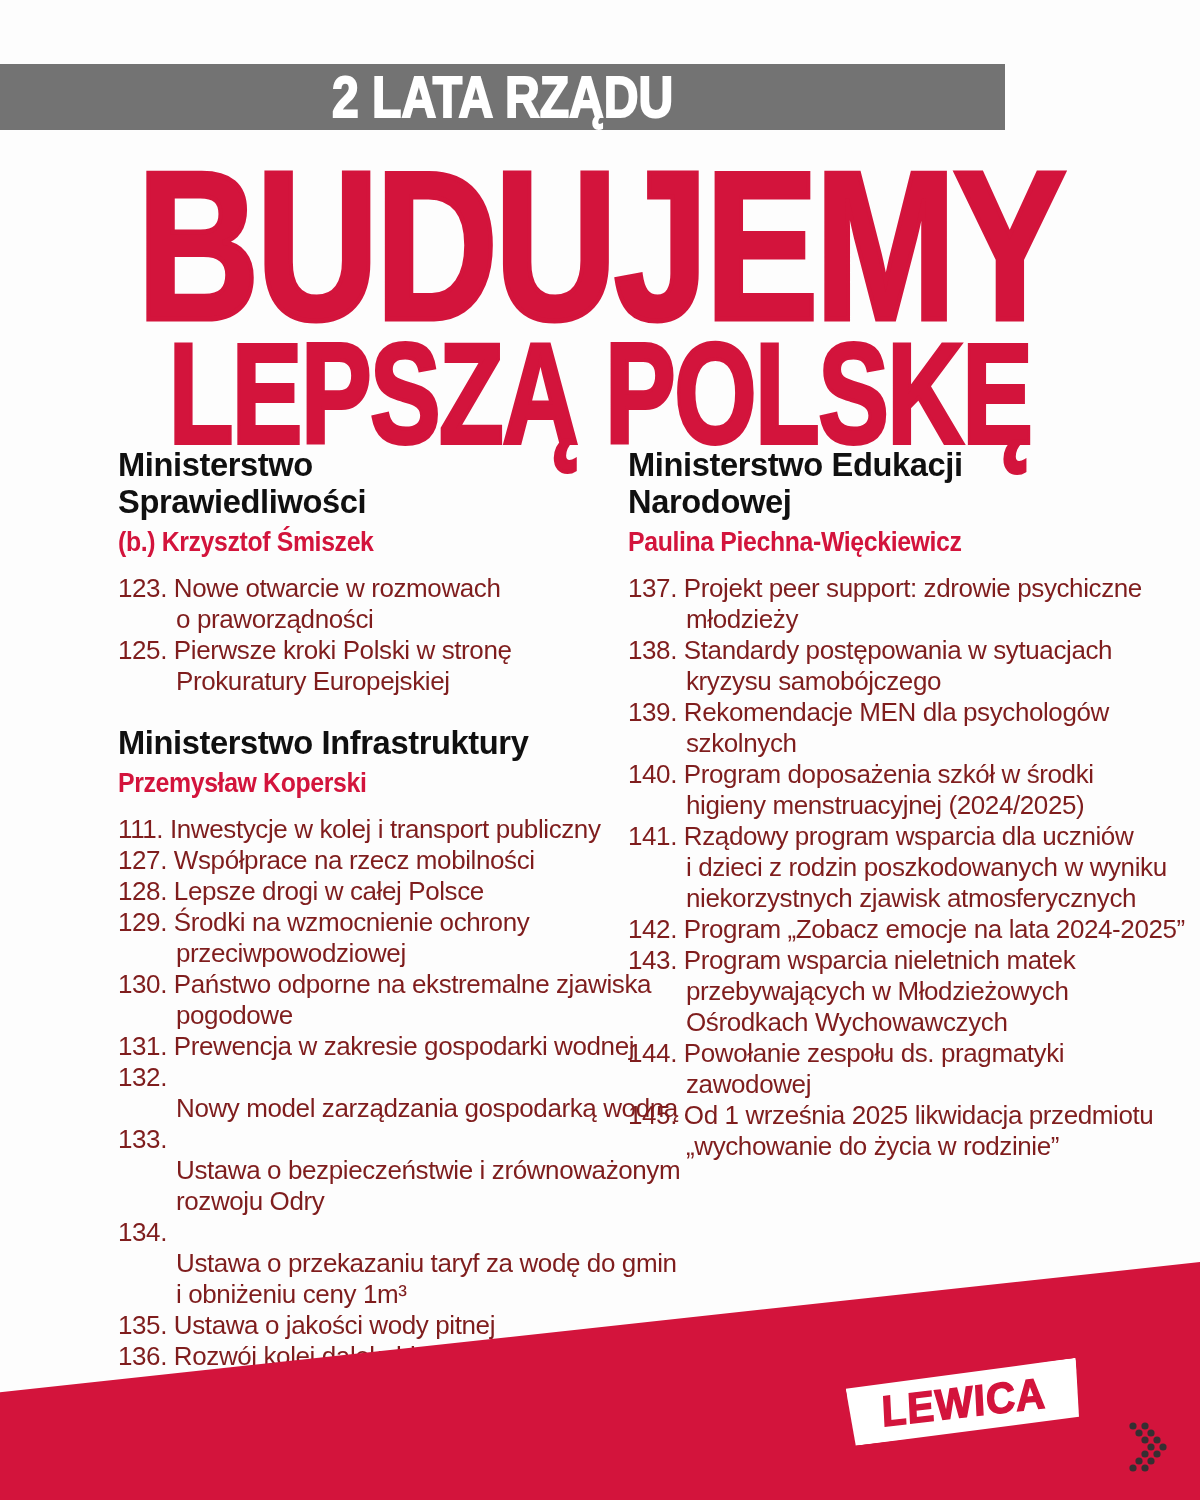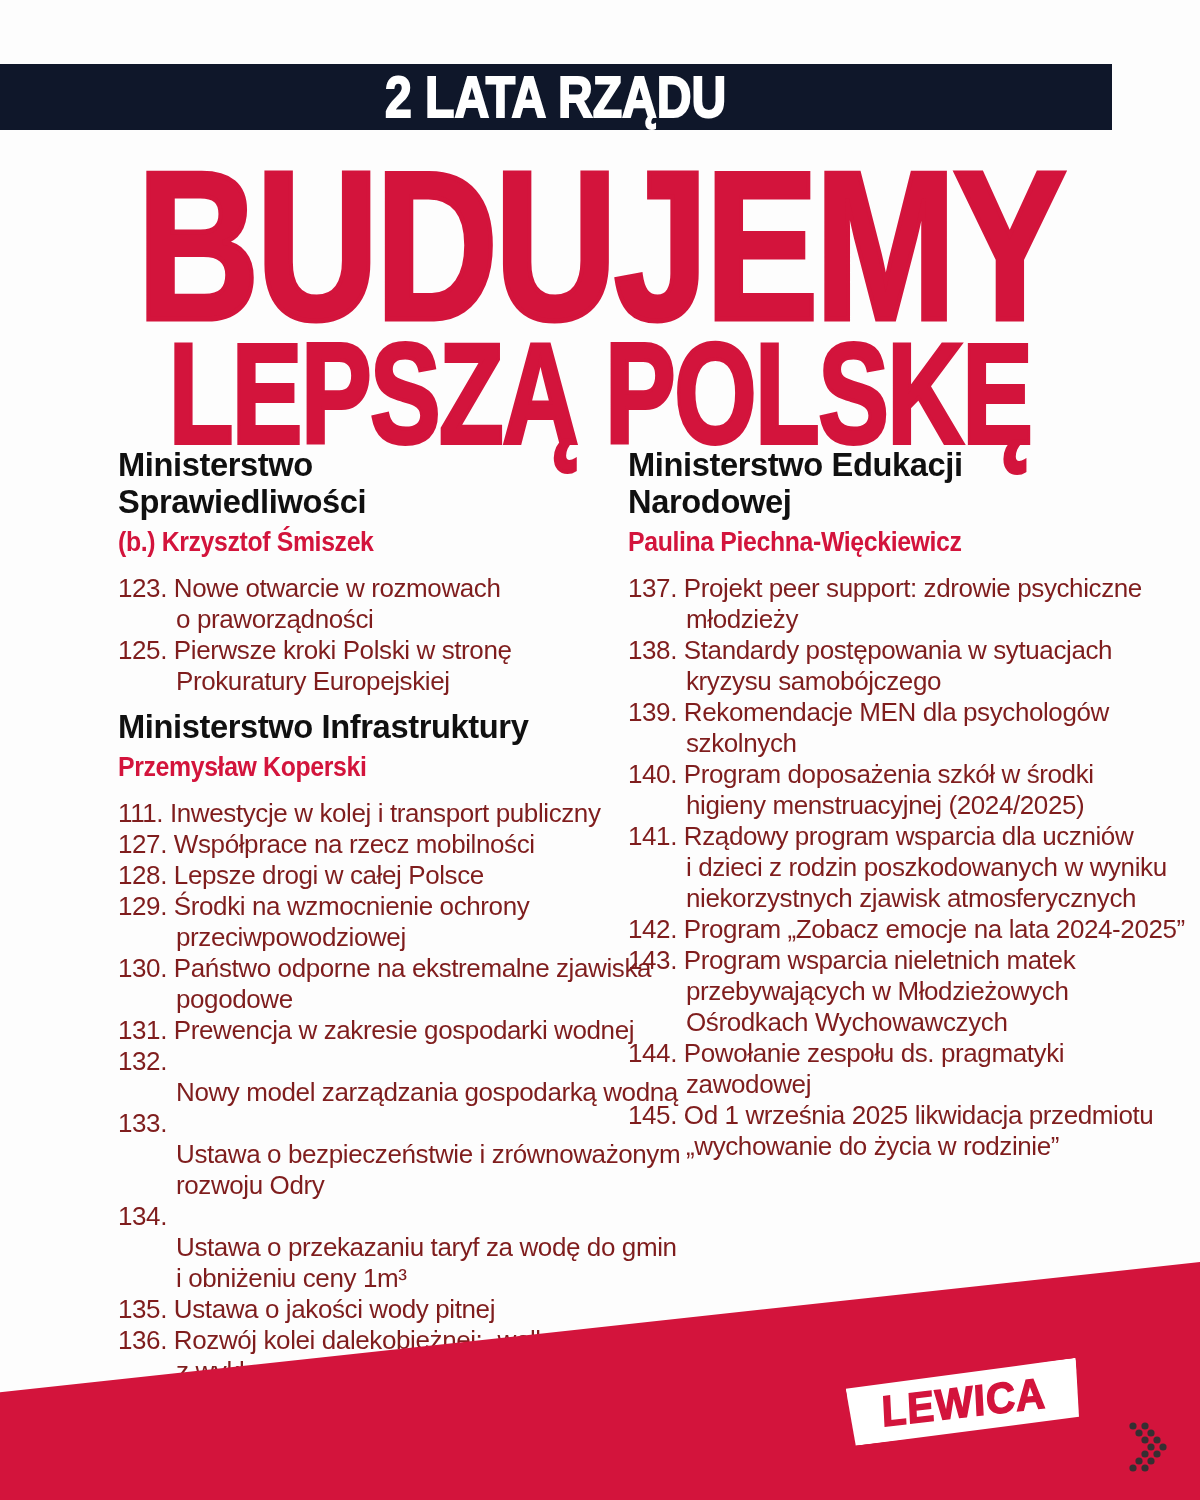--- a/index.html
+++ b/index.html
@@ -6,22 +6,22 @@
   body{
     width:1200px;height:1500px;position:relative;overflow:hidden;
     background:#fdfdfd;
     font-family:"Liberation Sans",sans-serif;
     -webkit-font-smoothing:antialiased;
   }
   .page{position:absolute;inset:0;width:1200px;height:1500px;}
 
   
   .top-banner{
-    position:absolute;left:0;top:64px;width:1112px;height:66px;
-    background:#0f172a;display:flex;align-items:center;justify-content:center;
+    position:absolute;left:0;top:64px;width:1005px;height:66px;
+    background:#737373;display:flex;align-items:center;justify-content:center;
   }
   .top-banner .banner-text{
     color:#ffffff;font-weight:bold;font-size:58px;line-height:1;
     letter-spacing:0;white-space:pre;
     transform:scaleX(0.83);transform-origin:center;
     -webkit-text-stroke:2px #ffffff;
   }
 
   
   .title-line1,.title-line2{
@@ -56,21 +56,21 @@
     transform:scaleX(0.92);transform-origin:left top;
   }
   ol.achievements{
     list-style:none;margin:16px 0 0 0;padding:0;
     color:#7f1d1d;font-size:26px;line-height:31px;letter-spacing:-0.4px;
   }
   ol.achievements li{
     padding-left:58px;text-indent:-58px;margin:0;
   }
   ol.achievements .item-text{white-space:pre;}
-  .section-gap{margin-top:11px;}
+  .section-gap{margin-top:27px;}
 
   
   .footer-band{
     position:absolute;left:0;top:1255px;width:1200px;height:245px;
     background:#D3143C;
     clip-path:polygon(0 56%,100% 2.9%,100% 100%,0 100%);
   }
   .lewica-logo{
     position:absolute;left:848px;top:1371px;width:232px;height:62px;
     background:#ffffff;transform:rotate(-6.6deg);

